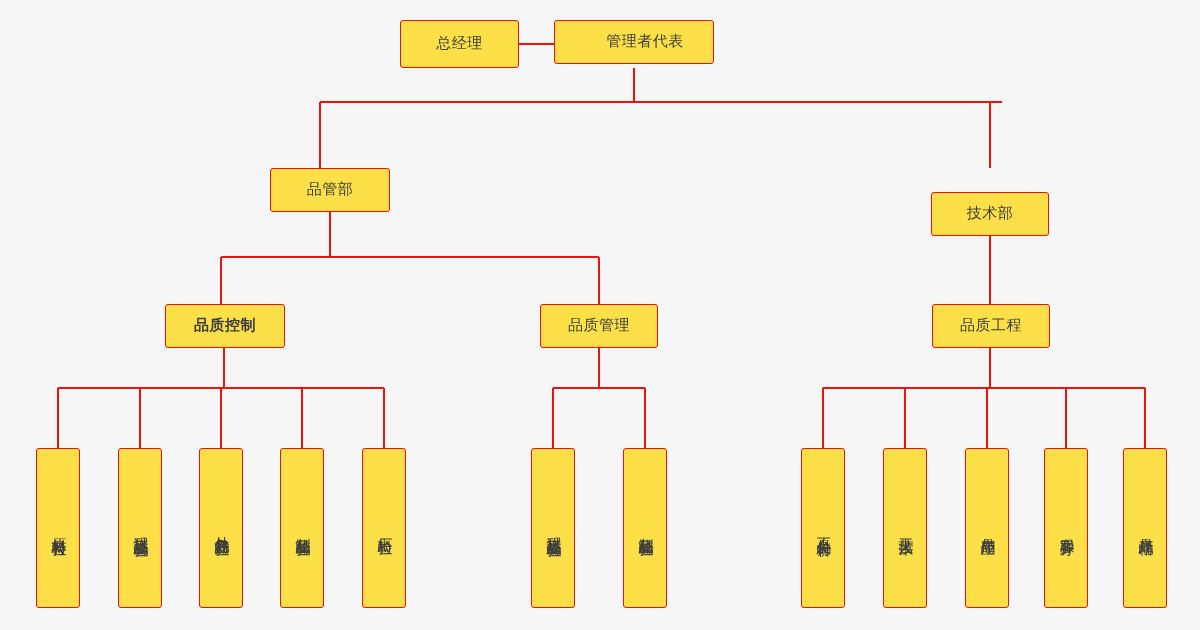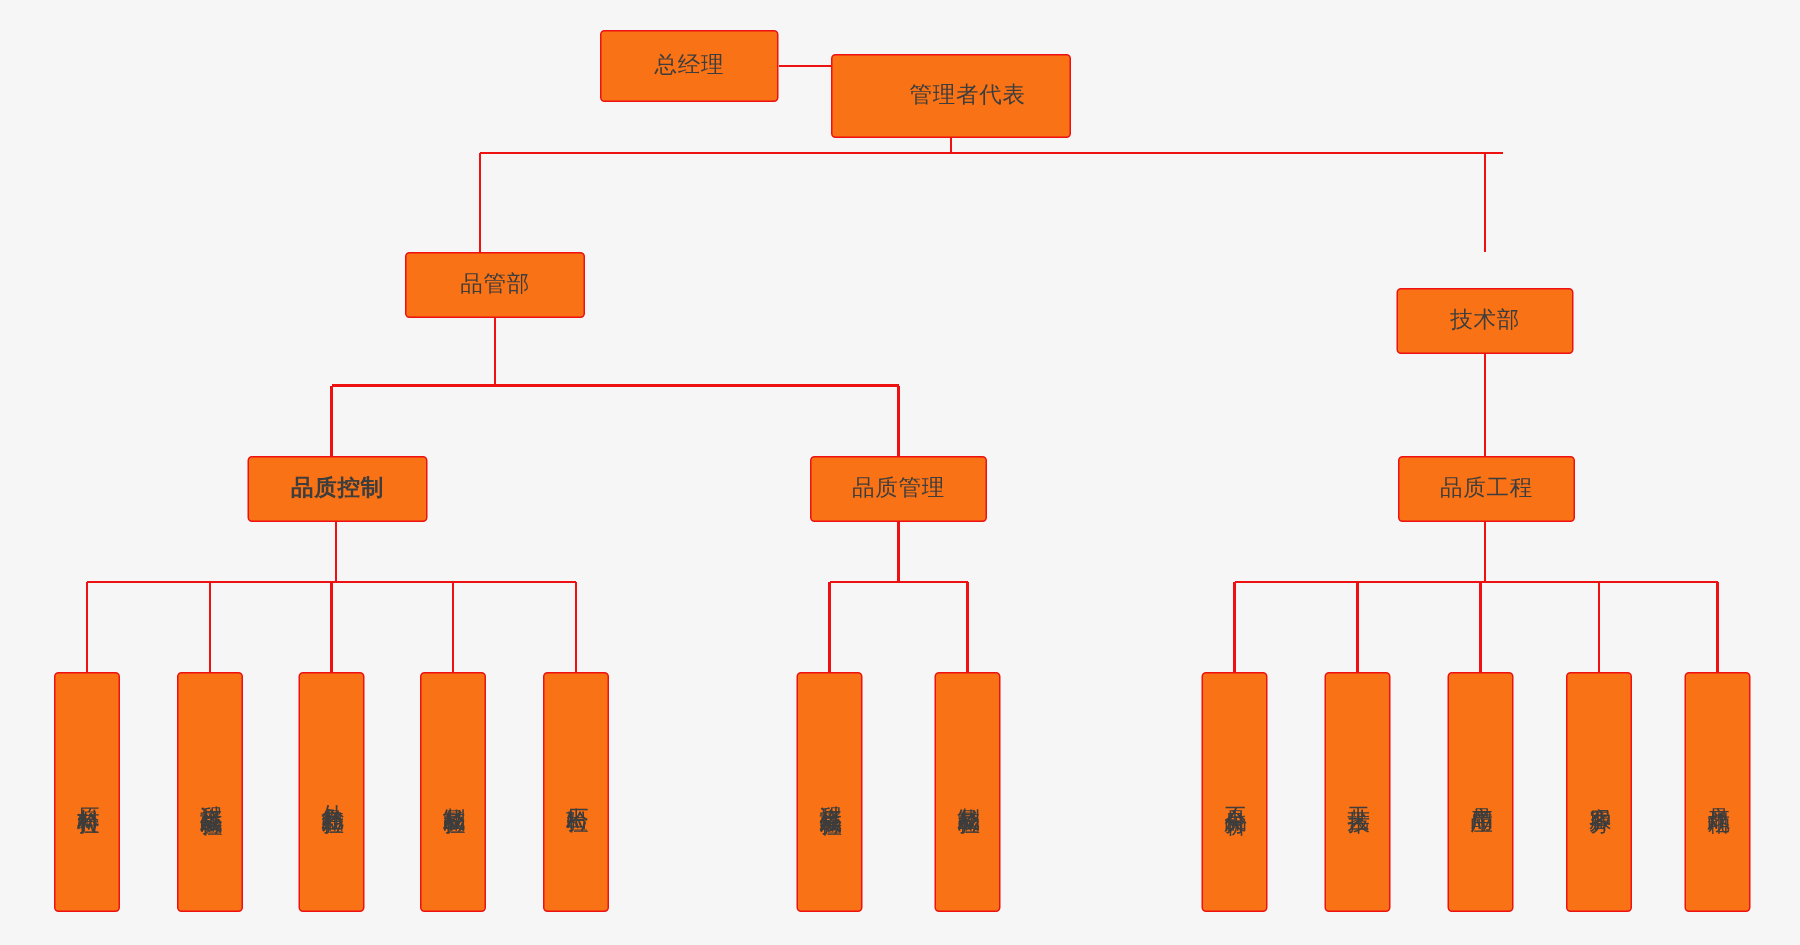--- a/index.html
+++ b/index.html
@@ -23,21 +23,21 @@
     position: absolute;
     left: 0;
     top: 0;
     width: 1200px;
     height: 630px;
     pointer-events: none;
   }
   .node {
     position: absolute;
     box-sizing: border-box;
-    background: #f97316;
+    background: #fde047;
     border: 1.6px solid #ee1111;
     border-radius: 3px;
     display: flex;
     align-items: center;
     justify-content: center;
     color: #3a3a3a;
   }
   .node .label {
     font-size: 15px;
     line-height: 1.18;
@@ -104,41 +104,41 @@
       <path d="M987 388 V448"></path>
       <path d="M1066 388 V448"></path>
       <path d="M1145 388 V448"></path>
     </g>
   </svg>
 
   <div class="node horiz" style="left:400px; top:20px; width:119px; height:48px;">
     <span class="label">总经理</span>
   </div>
 
-  <div class="node horiz" style="left:554px; top:36px; width:160px; height:56px;padding-left:22px;">
+  <div class="node horiz" style="left:554px; top:20px; width:160px; height:44px;padding-left:22px;">
     <span class="label">管理者代表</span>
   </div>
 
   <div class="node horiz" style="left:270px; top:168px; width:120px; height:44px;">
     <span class="label">品管部</span>
   </div>
 
   <div class="node horiz" style="left:931px; top:168px; width:118px; height:44px;margin-top:24px;">
     <span class="label">技术部</span>
   </div>
 
   <div class="node horiz" style="left:165px; top:304px; width:120px; height:44px;font-weight:bold;">
     <span class="label">品质控制</span>
   </div>
 
   <div class="node horiz" style="left:540px; top:304px; width:118px; height:44px;">
     <span class="label">品质管理</span>
   </div>
 
-  <div class="node horiz" style="left:932px; top:304px; width:118px; height:44px;">
+  <div class="node horiz" style="left:932px; top:304px; width:118px; height:44px;font-family:Liberation Serif, serif;">
     <span class="label">品质工程</span>
   </div>
 
   <div class="node vert" style="left:36px; top:448px; width:44px; height:160px;">
     <span class="label">原材料检验</span>
   </div>
 
   <div class="node vert" style="left:118px; top:448px; width:44px; height:160px;">
     <span class="label">过程半成品检验</span>
   </div>

